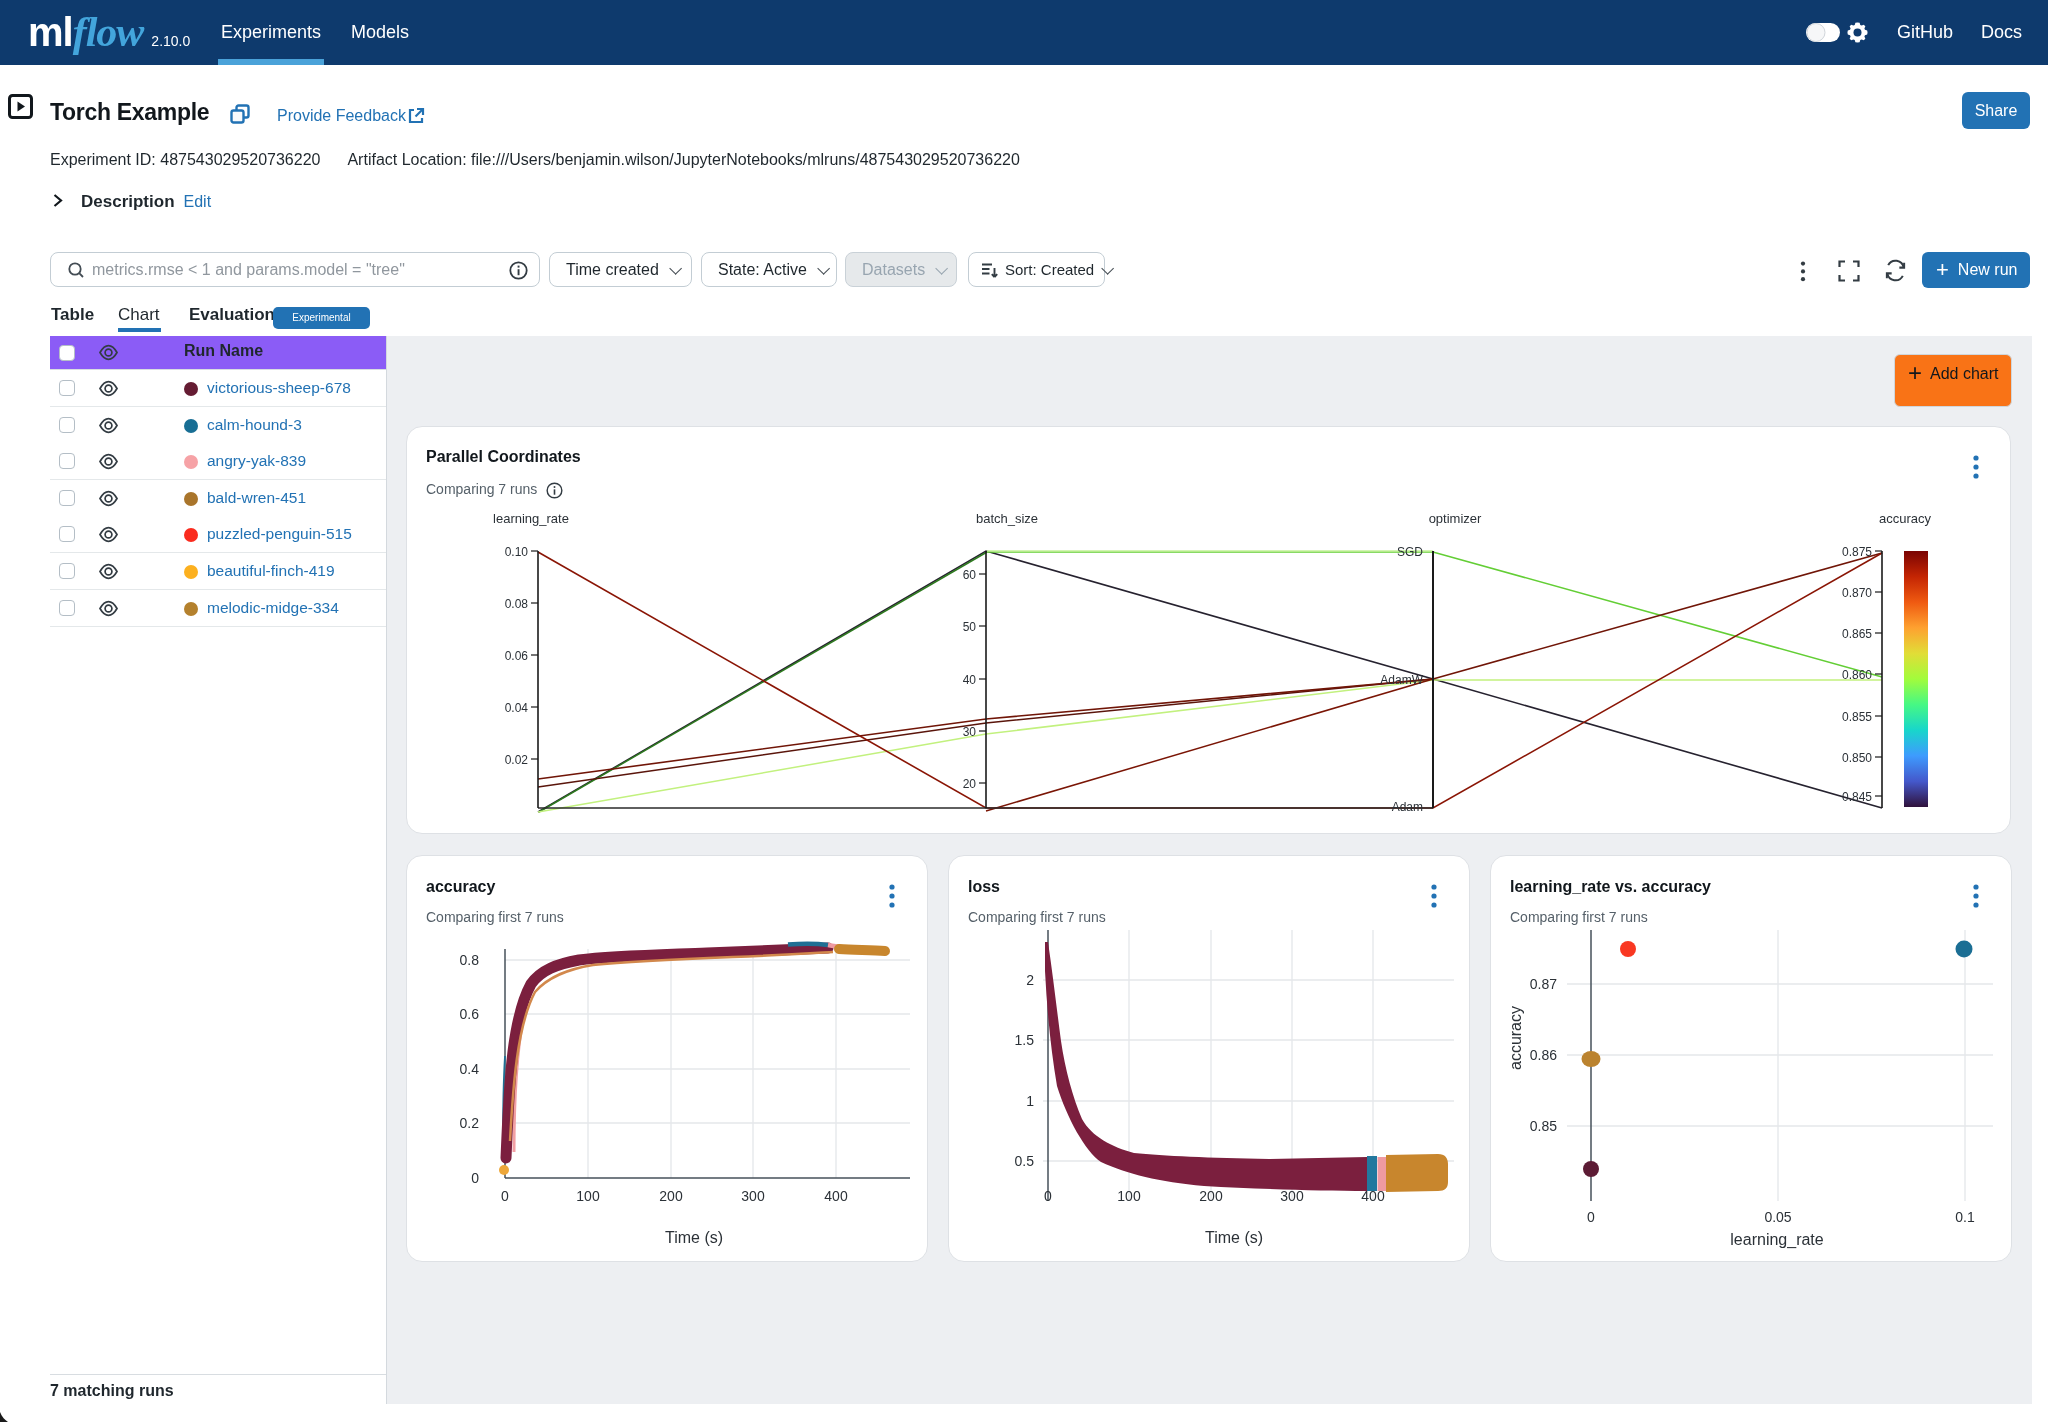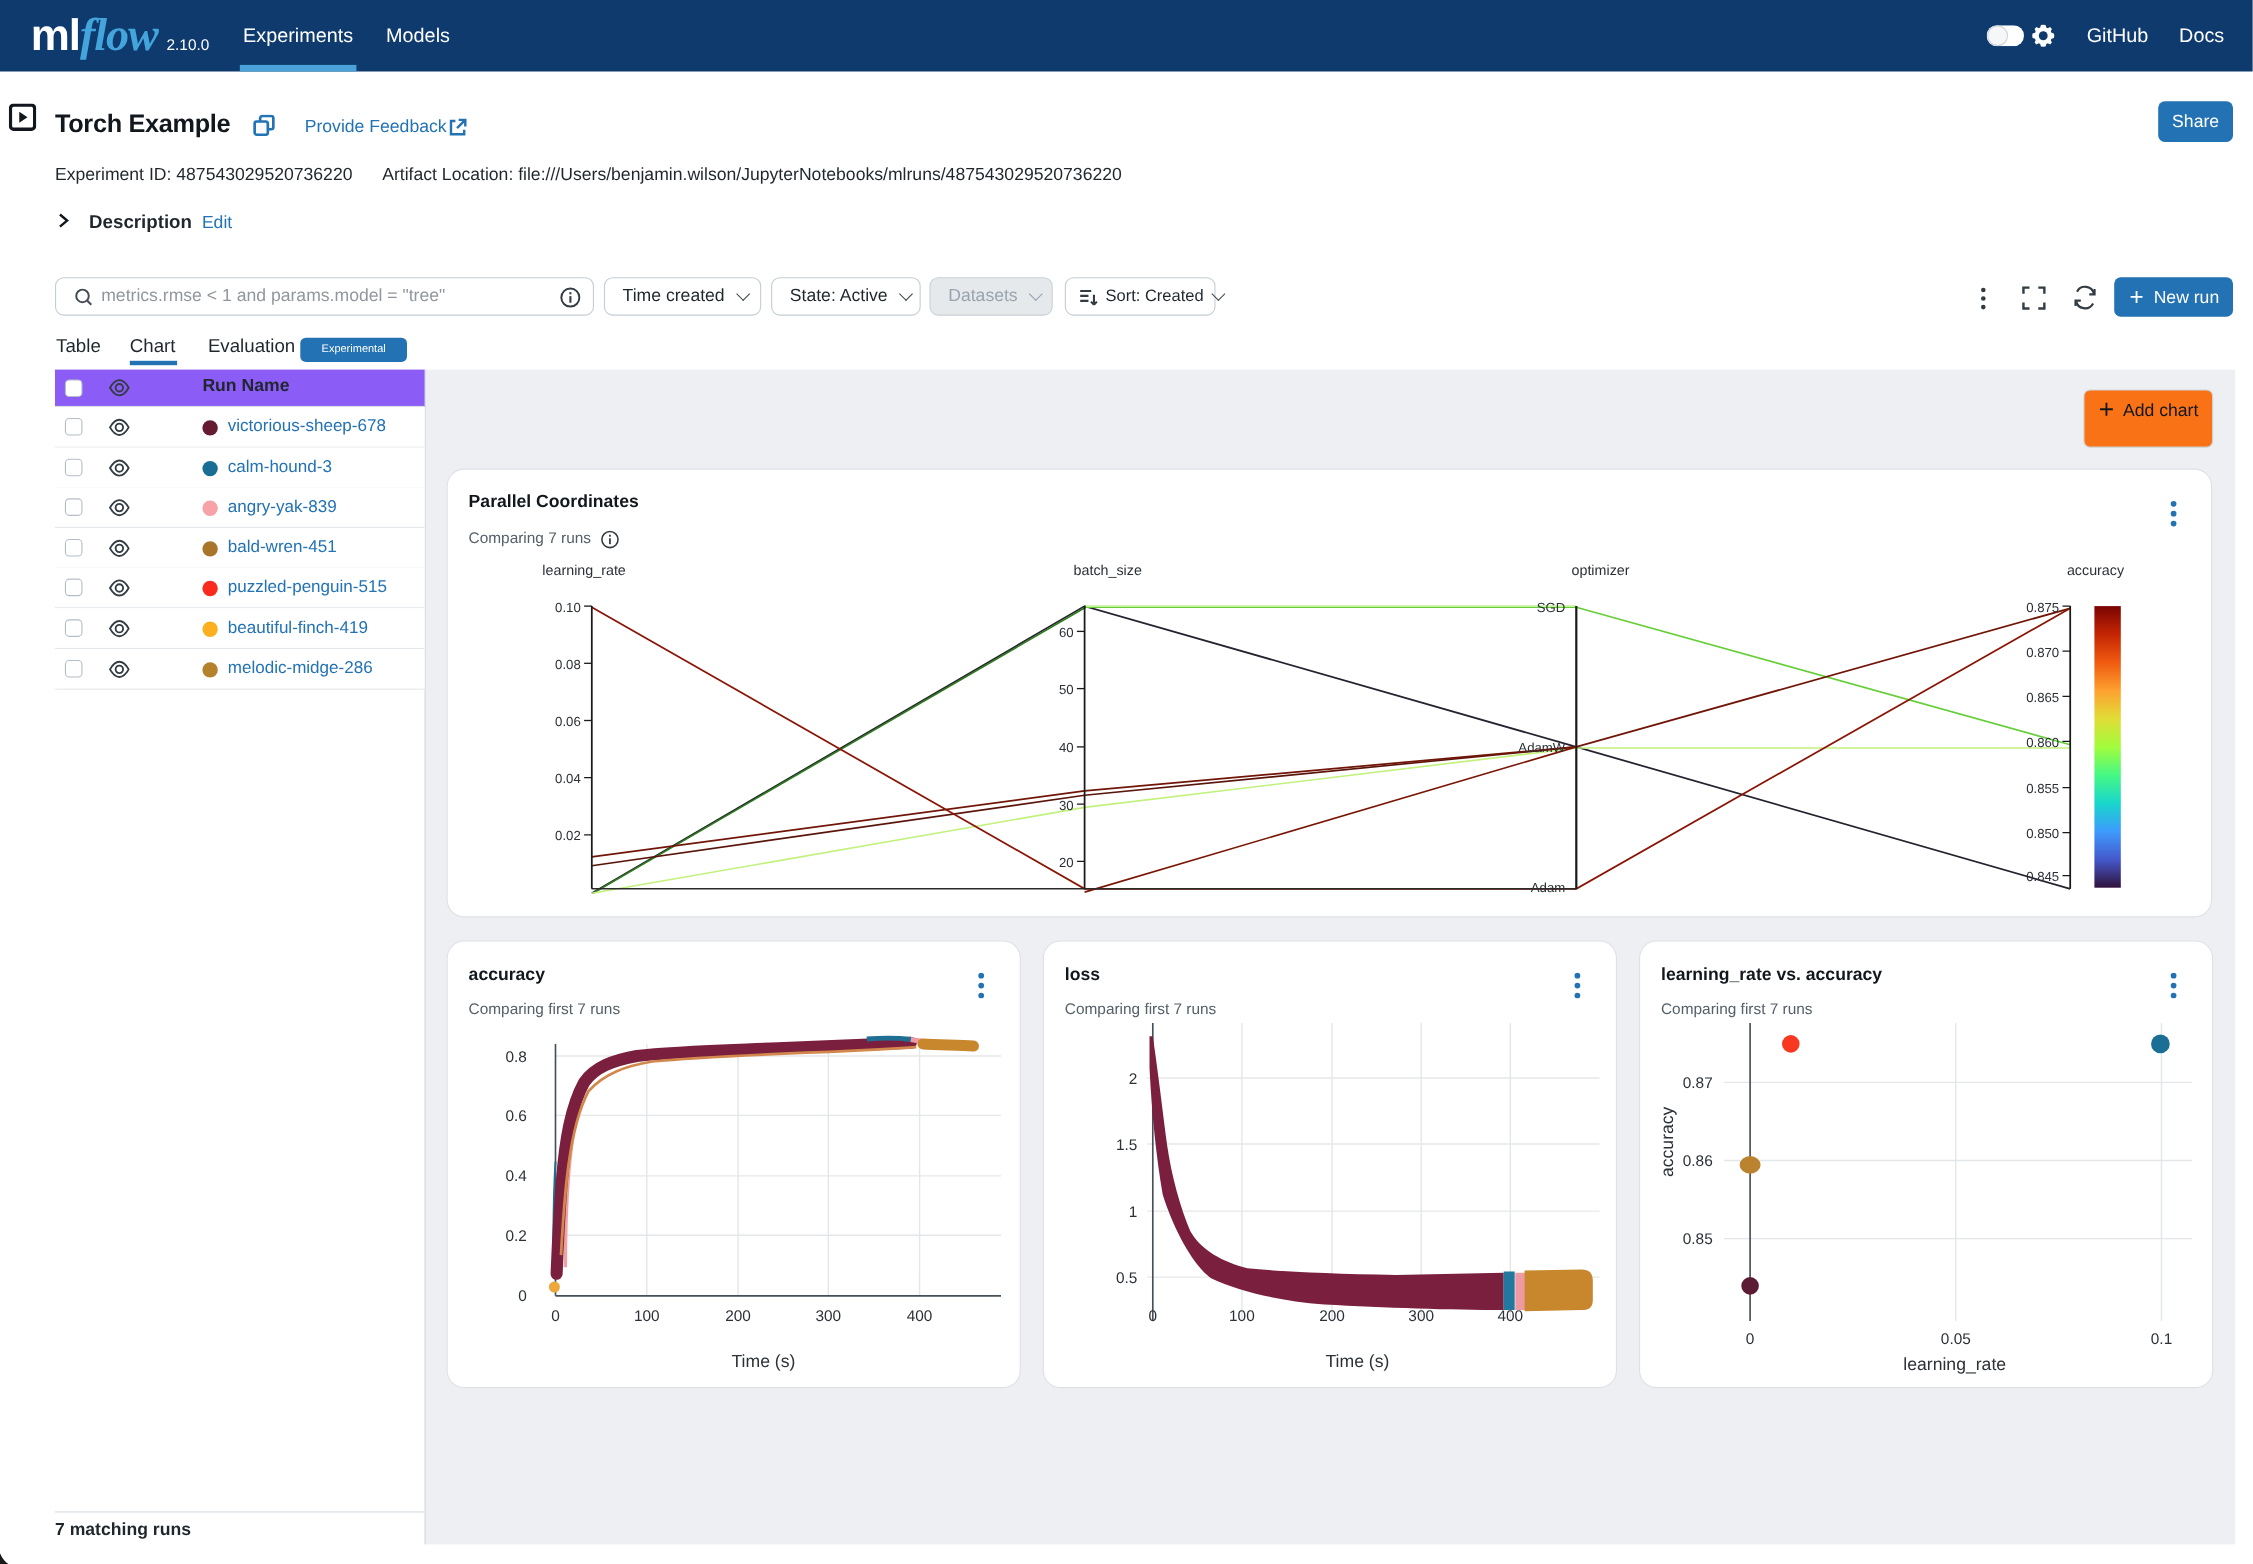--- a/index.html
+++ b/index.html
@@ -25,21 +25,21 @@
 #meta { position:absolute; left:50px; top:151px; font-size:16px; color:#1f272d; }
 #desc { position:absolute; left:50px; top:192px; font-size:17px; color:#1f272d; }
 
 
 .ctl { position:absolute; top:252px; white-space:nowrap; height:35px; border:1px solid #c3cdd4; border-radius:8px; background:#fff; font-size:16px; color:#1f272d; line-height:33px; }
 #search { left:50px; width:490px; color:#90979e; }
 .chev { display:inline-block; margin-left:10px; width:9px; height:9px; border-right:1.8px solid #444c53; border-bottom:1.8px solid #444c53; transform:rotate(45deg) translateY(-3px); }
 
 
 #tabs { position:absolute; left:50px; top:305px; font-size:17px; color:#1f272d; }
-.tab { position:absolute; top:0; }
+.tab { position:absolute; top:0;font-weight:bold; }
 #chart-underline { position:absolute; left:68px; top:23px; width:43px; height:4px; background:#2272b4; }
 #badge { position:absolute; left:223px; top:2px; width:97px; height:22px; background:#2272b4; border-radius:5px; color:#fff; font-size:10px; text-align:center; line-height:22px; }
 
 
 #panel { position:absolute; left:386px; top:336px; width:1646px; height:1068px; background:#edeff2; border-left:1px solid #d4d9de; }
 .card { position:absolute; background:#fff; border:1px solid #dee1e5; border-radius:16px; }
 .cardtitle { position:absolute; left:19px; top:22px; font-size:16px; font-weight:700; color:#11171c; }
 .cardsub { position:absolute; left:19px; top:53px; font-size:14px; color:#556069; }
 .kebab { position:absolute; }
 
@@ -208,21 +208,21 @@
     <div class="dot" style="background:#fcb01f;"></div>
     <div class="rname">beautiful-finch-419</div>
   </div>
 <div class="trow" style="top:589.6px;">
     <div class="cbox"></div>
     <svg style="position:absolute; left:49px; top:10px;" width="19" height="17" viewBox="0 0 19 17">
           <path d="M1 8.5 C4 3.2 7 1.6 9.5 1.6 C12 1.6 15 3.2 18 8.5 C15 13.8 12 15.4 9.5 15.4 C7 15.4 4 13.8 1 8.5 Z" fill="none" stroke="#333c43" stroke-width="1.7"></path>
           <circle cx="9.5" cy="8.5" r="3.4" fill="none" stroke="#333c43" stroke-width="1.7"></circle>
         </svg>
     <div class="dot" style="background:#b4812d;"></div>
-    <div class="rname">melodic-midge-286</div>
+    <div class="rname">melodic-midge-334</div>
   </div>
 </div>
   <div id="footer-line"></div>
   <div id="matching">7 matching runs</div>
 
   <div class="abs" style="left:1894px; top:354px; width:118px; height:53px; background:#f97316; border:1px solid #cfd6db; border-radius:6px; font-size:16px; color:#11171c; line-height:36px;"><span style="font-size:24px; font-weight:300; margin-left:13px; vertical-align:-2px; color:#11171c;">+</span><span style="margin-left:8px;">Add chart</span></div>
 
   <div class="card" id="card-pc" style="left:406px; top:426px; width:1605px; height:408px;">
     <div class="cardtitle" style="top:21px;">Parallel Coordinates</div>
     <div class="cardsub" style="top:54px;">Comparing 7 runs</div>

